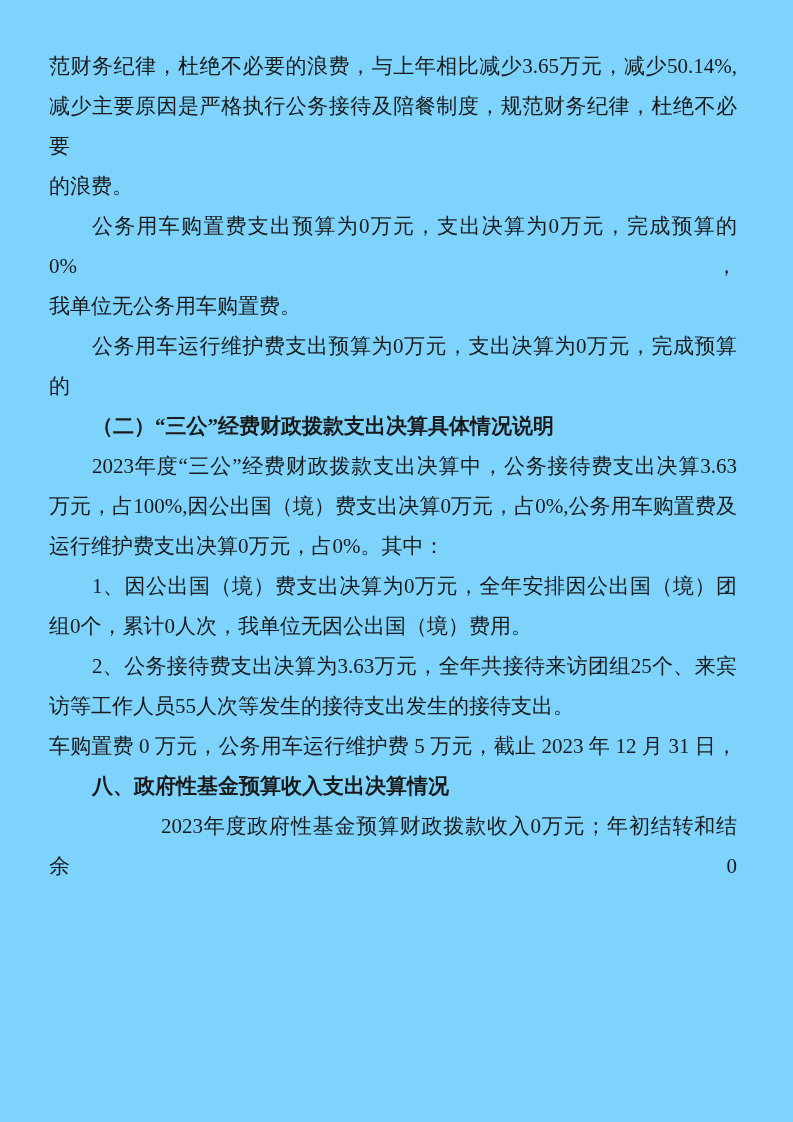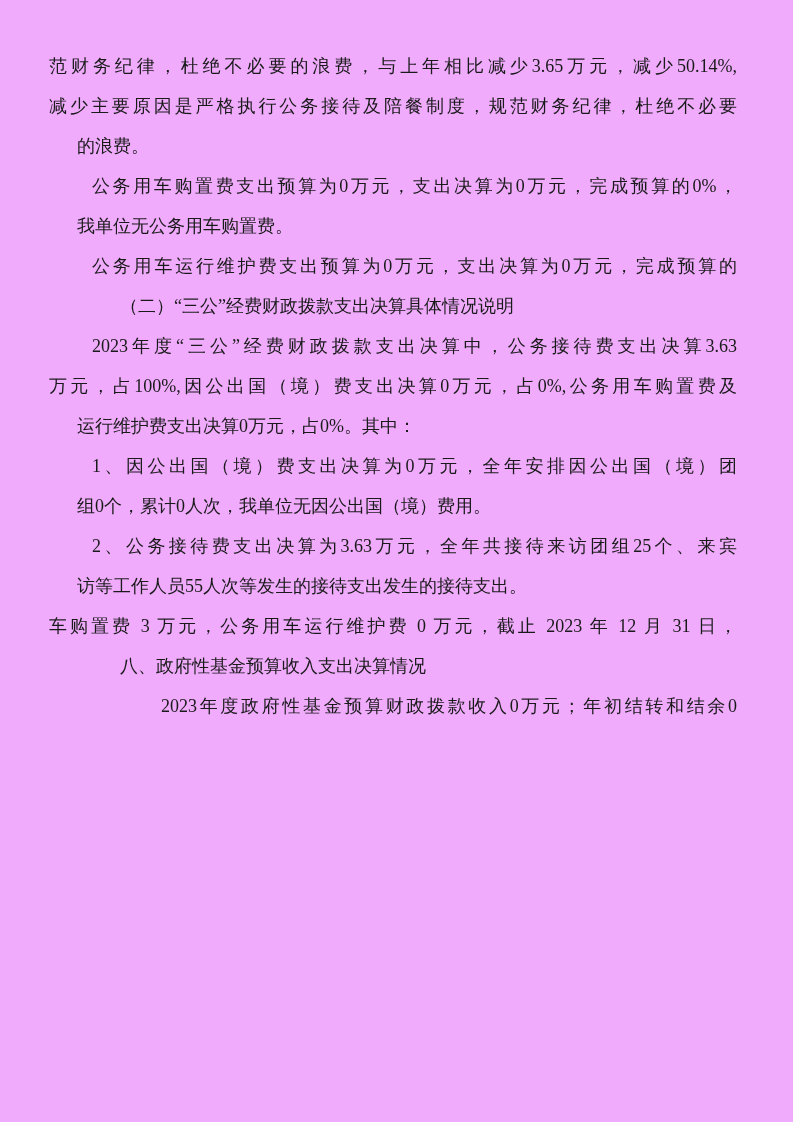--- a/index.html
+++ b/index.html
@@ -4,51 +4,51 @@
 <style>
   html, body {
     margin: 0;
     padding: 0;
     background: #ffffff;
   }
   .page {
     position: relative;
     width: 793px;
     height: 1122px;
-    background: #f0abfc;
+    background: #7dd3fc;
     box-sizing: border-box;
     padding: 46px 56px 0 49px;
     overflow: hidden;
     font-family: "Liberation Serif", "DejaVu Serif", serif;
-    font-size: 18px;
+    font-size: 21px;
     color: #1a1a1a;
   }
   .para { margin: 0; }
   .line {
     line-height: 40px;
     min-height: 40px;
     text-align: justify;
     white-space: normal;
   }
   
   .fill { text-align-last: justify; }
   
-  .end  { text-align-last: left; margin-left: 28px; }
+  .end  { text-align-last: left; }
   
   .first { text-indent: 43px; }
   
   .first-deep { text-indent: 112px; }
   
   .h-kai {
-    font-weight: 400;
+    font-weight: 700;
     font-family: "Liberation Serif", "DejaVu Serif", serif;
   }
   
   .h-hei {
-    font-weight: 400;
+    font-weight: 700;
     font-family: "Liberation Sans", "DejaVu Sans", sans-serif;
   }
 </style>
 </head>
 <body>
 
 <div class="page">
 
   <div class="para">
     <div class="line fill">范财务纪律，杜绝不必要的浪费，与上年相比减少3.65万元，减少50.14%,</div>
@@ -79,21 +79,21 @@
     <div class="line fill first">1、因公出国（境）费支出决算为0万元，全年安排因公出国（境）团</div>
     <div class="line end">组0个，累计0人次，我单位无因公出国（境）费用。</div>
   </div>
 
   <div class="para">
     <div class="line fill first">2、公务接待费支出决算为3.63万元，全年共接待来访团组25个、来宾</div>
     <div class="line end">访等工作人员55人次等发生的接待支出发生的接待支出。</div>
   </div>
 
   <div class="para">
-    <div class="line fill">车购置费 3 万元，公务用车运行维护费 0 万元，截止 2023 年 12 月 31 日，</div>
+    <div class="line fill">车购置费 0 万元，公务用车运行维护费 5 万元，截止 2023 年 12 月 31 日，</div>
   </div>
 
   <div class="para h-hei">
     <div class="line end first">八、政府性基金预算收入支出决算情况</div>
   </div>
 
   <div class="para">
     <div class="line fill first-deep">2023年度政府性基金预算财政拨款收入0万元；年初结转和结余0</div>
 
   </div>

